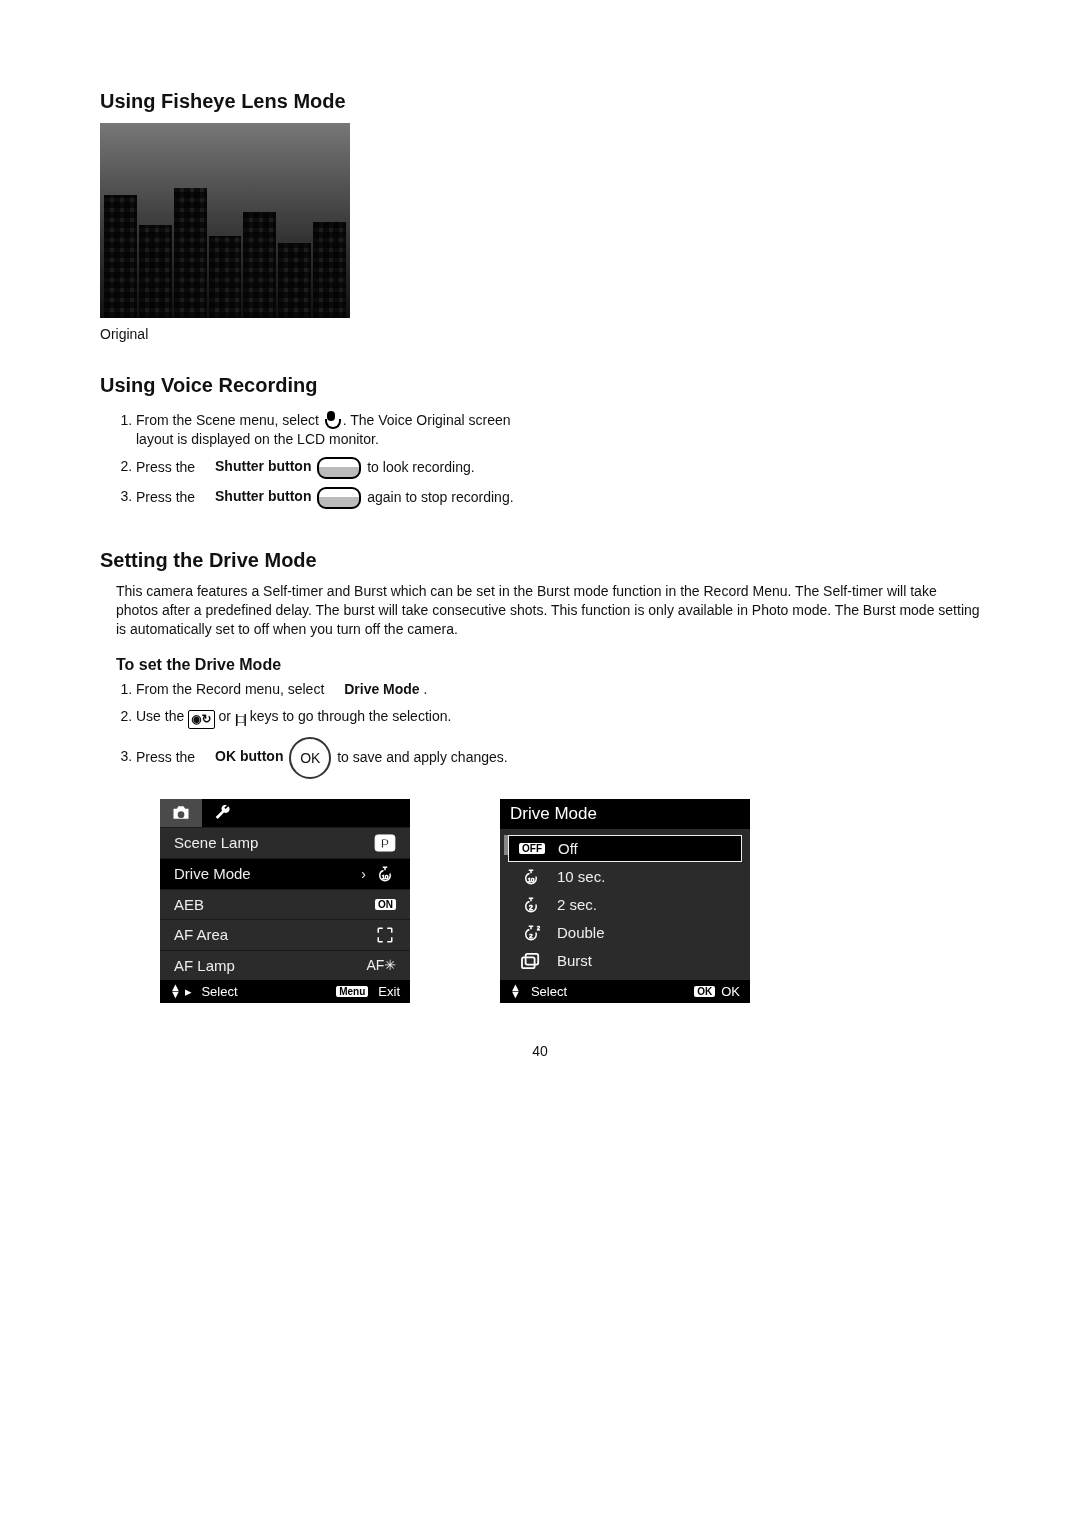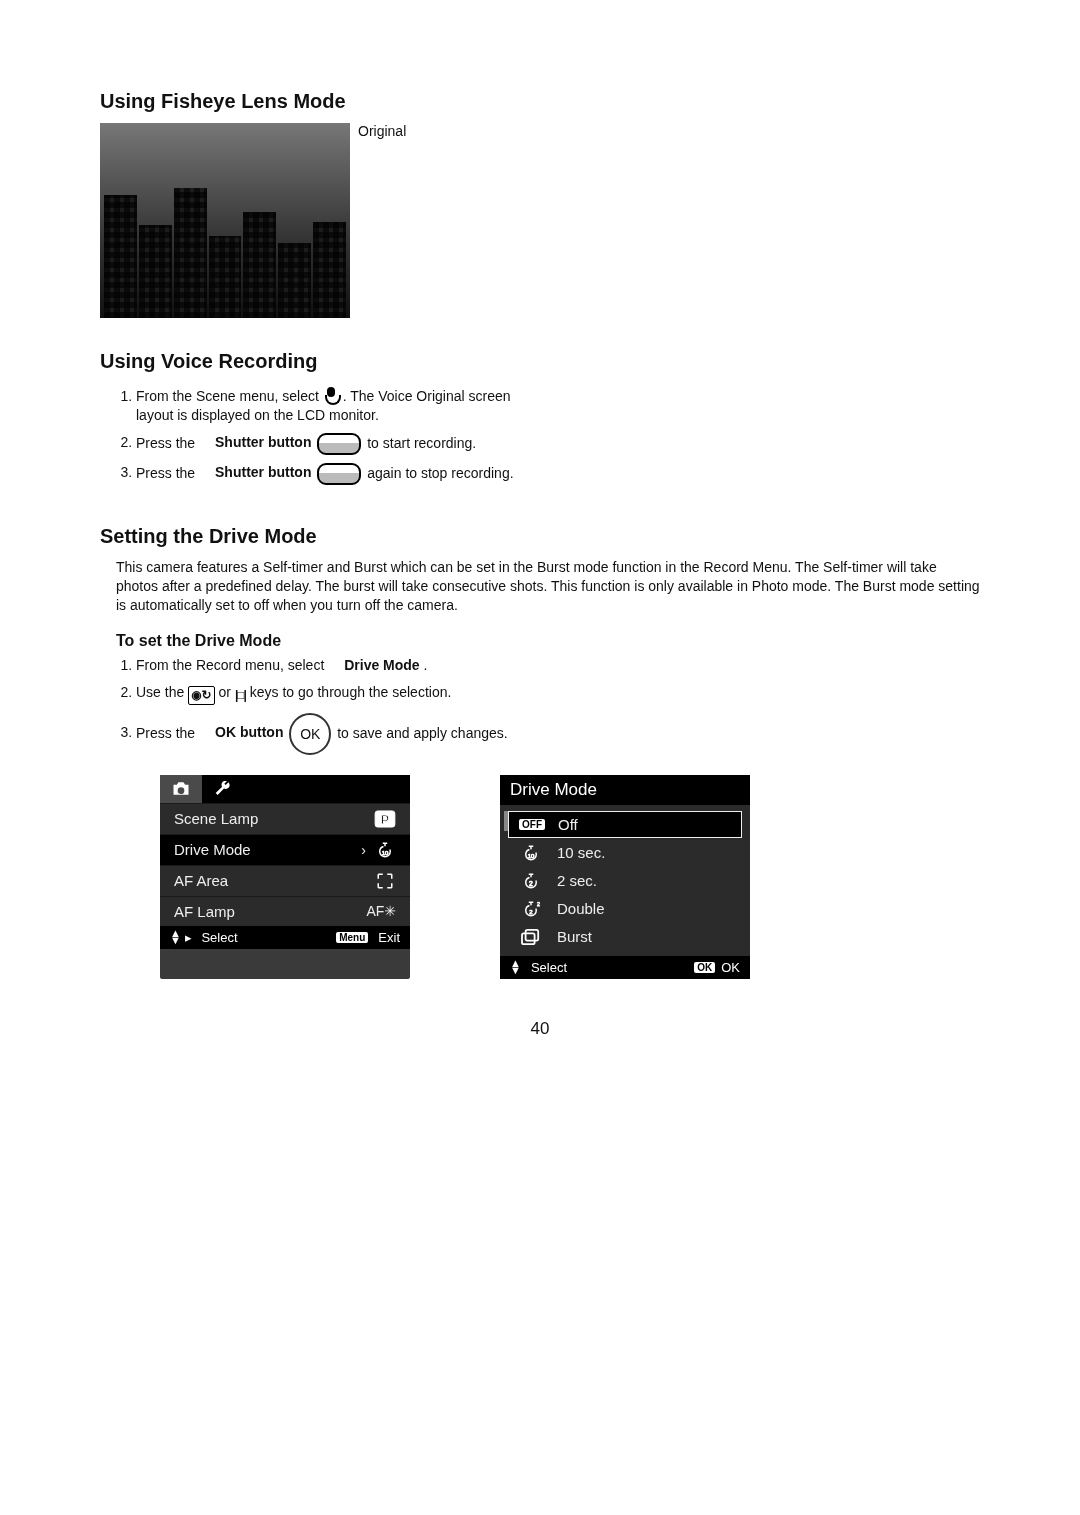--- a/index.html
+++ b/index.html
@@ -25,21 +25,21 @@
   }
   p { margin: 0 0 8px 0; line-height: 1.35; }
   ol { margin: 4px 0 10px 20px; padding: 0; }
   ol li { margin-bottom: 8px; line-height: 1.35; }
   b { font-weight: bold; margin-left: 16px; }
 
   .row { display: flex; gap: 20px; align-items: flex-start; }
   .col-text { flex: 1 1 auto; }
   .col-figs { flex: 0 0 auto; }
 
-  .fig-pair { display: flex; align-items: flex-start; gap: 8px; margin-bottom: 12px; }
+  .fig-pair { display: flex; align-items: flex-start; gap: 8px; margin-bottom: 12px; flex-direction: column; }
   .fig-label { font-size: 14px; width: 60px; text-align: left; }
 
   
   .lcd {
     background: #3a3a3a;
     color: #fff;
     font-family: Arial, sans-serif;
     border-radius: 2px;
   }
   .photo {
@@ -190,21 +190,21 @@
   .dm .opt .ic{width:24px;display:flex;justify-content:center;}
   .dm .foot{
     background:#000;color:#fff;display:flex;align-items:center;gap:10px;
     padding:4px 10px;font-size:13px;justify-content:flex-start;
   }
   .dm .foot .okgrp{margin-left:auto;display:flex;align-items:center;gap:6px;}
   svg.ic-svg{width:22px;height:18px;fill:#fff;stroke:#fff}
 
   .two-menus { display:flex; gap:90px; margin:20px 0 0 60px; }
 
-  .page-number { text-align:center; font-size:17px; margin-top:40px; }
+  .page-number { text-align:center; font-size:14px; margin-top:40px; }
 </style>
 </head>
 <body>
 
 <h2>Using Fisheye Lens Mode</h2>
 <div class="row">
   <div class="col-figs">
     <div class="fig-pair">
       <div class="photo">
         <div class="buildings">
@@ -228,21 +228,21 @@
     <ol>
       <li>
         <span>From the Scene menu, select </span>
         <span class="inline-mic"></span>
         <span>. The Voice Original screen layout is displayed on the LCD monitor.</span>
       </li>
       <li>
         <span>Press the </span>
         <b>Shutter button</b>
         <span class="shutter-btn"></span>
-        <span> to start recording.</span>
+        <span> to look recording.</span>
       </li>
       <li>
         <span>Press the </span>
         <b>Shutter button</b>
         <span class="shutter-btn"></span>
         <span> again to stop recording.</span>
       </li>
     </ol>
   </div>
 </div>
@@ -302,20 +302,26 @@
         <span class="right">
           <span class="arrow">›</span>
           <svg class="ic-svg" viewBox="0 0 24 24">
               <circle cx="12" cy="14" r="7" fill="none" stroke="#fff" stroke-width="2" stroke-dasharray="30 10"></circle>
               <path d="M12 7V3M9 3h6" stroke="#fff" stroke-width="2" fill="none"></path>
               <text x="12" y="18" text-anchor="middle" font-size="8" fill="#fff">10</text>
             </svg>
         </span>
       </div>
       <div class="item">
+        <span>AEB</span>
+        <span class="right">
+            <span class="badge">ON</span>
+          </span>
+      </div>
+      <div class="item">
         <span>AF Area</span>
         <span class="right">
           <svg class="ic-svg" viewBox="0 0 24 24">
               <path d="M3 3h6M3 3v6M21 3h-6M21 3v6M3 21h6M3 21v-6M21 21h-6M21 21v-6" stroke="#fff" stroke-width="2" fill="none"></path>
             </svg>
         </span>
       </div>
       <div class="item">
         <span>AF Lamp</span>
         <span class="right mini">AF✳</span>

